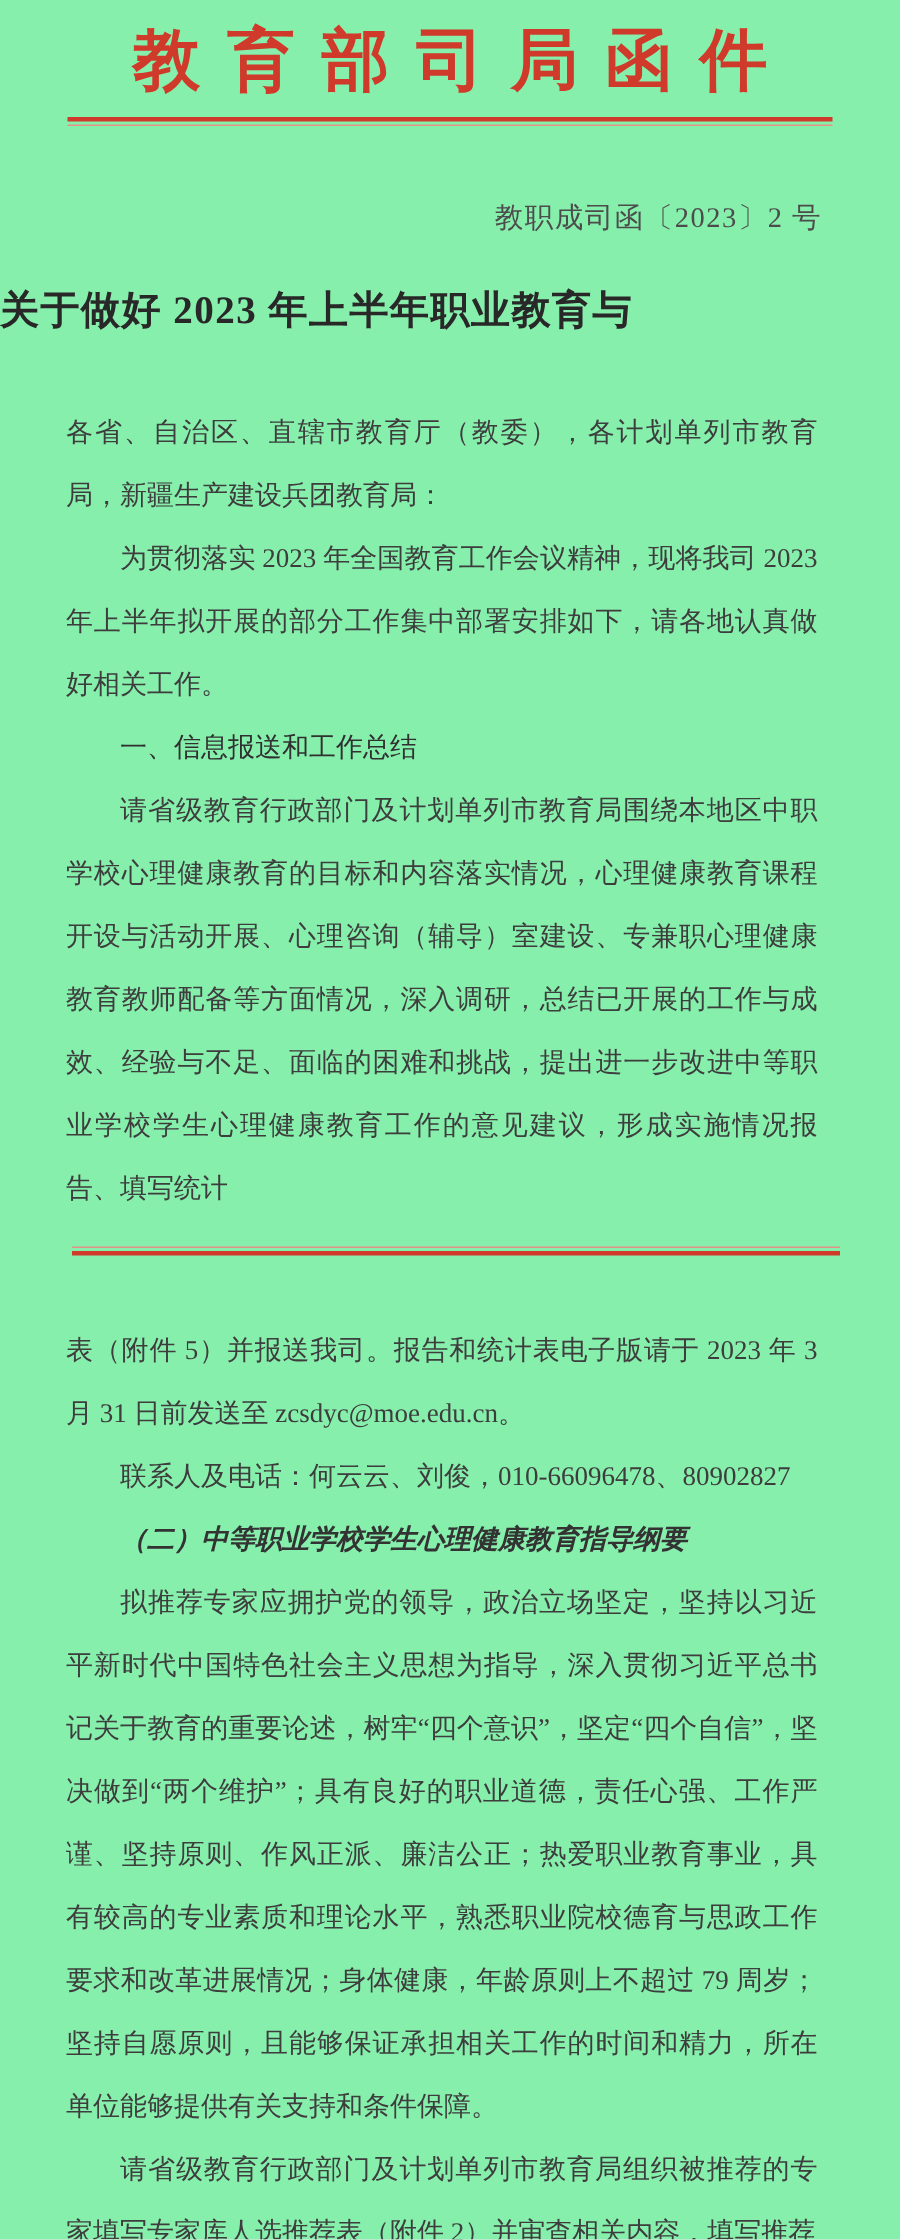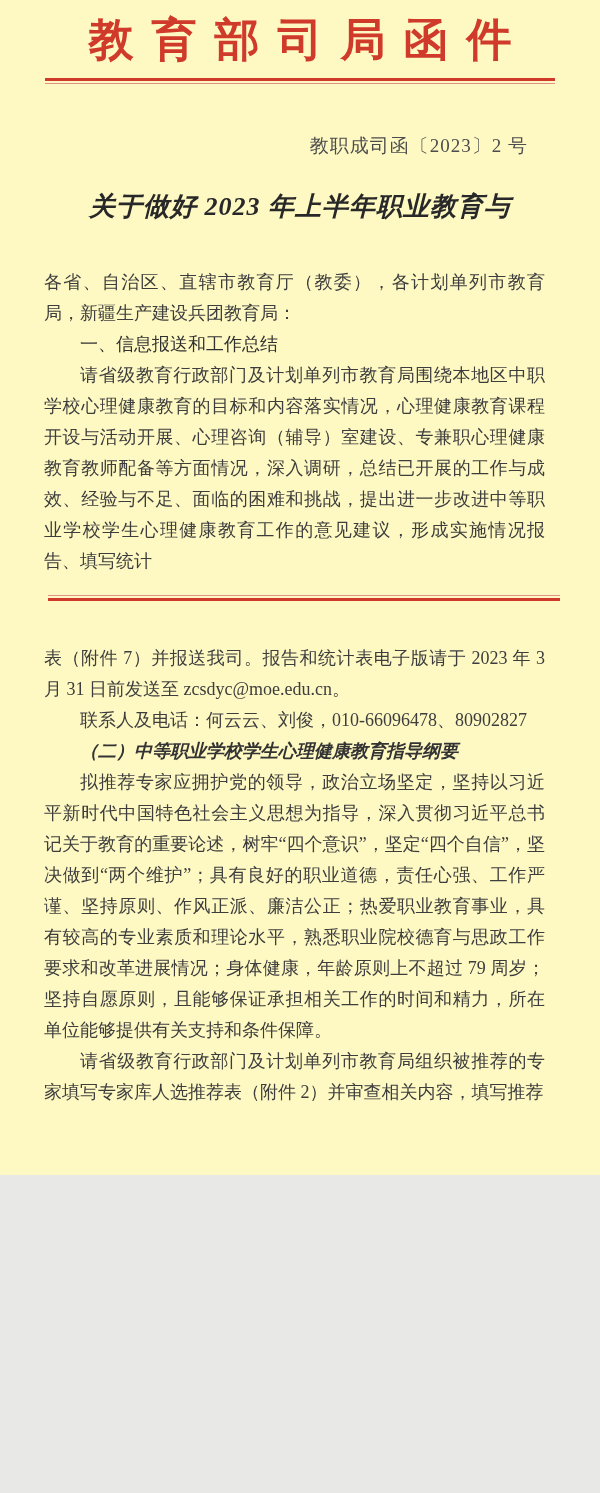--- a/index.html
+++ b/index.html
@@ -1,48 +1,48 @@
 <!DOCTYPE html>
 <html><head>
 <meta charset="utf-8">
 <style>
   html,body { margin:0; padding:0; background:#e8e8e6; }
   .page {
-    width:600px; height:1175px; margin:0 auto; overflow:hidden;
-    background:#fef9c3;
+    width:600px; height:1493px; margin:0 auto; overflow:hidden;
+    background:#86efac;
     font-family:"Liberation Serif", serif;
     color:#3d3d3d;
   }
   
   .masthead {
     margin-top:14px; text-align:center;
     color:#cf3a2a; font-weight:bold;
     font-size:45px; line-height:52px;
     letter-spacing:18px; text-indent:18px;
     white-space:nowrap;
   }
   .masthead-rule { width:510px; margin:12px auto 0 auto; }
   .masthead-rule .thick { height:3px; background:#cf3a2a; }
   .masthead-rule .thin  { height:1px; background:#e29386; margin-top:2px; }
 
   .doc-number {
-    margin-top:50px; text-align:right; padding-right:72px;
+    margin-top:50px; text-align:right; padding-right:52px;
     font-size:19px; line-height:24px; color:#4c4c4c;
     letter-spacing:1px;
   }
 
   .doc-title {
-    margin-top:30px; text-align:center;
+    margin-top:30px; 
     font-weight:bold; font-size:26px; line-height:37px;
-    color:#282828; letter-spacing:1px;font-style:italic;
+    color:#282828; letter-spacing:1px;
   }
 
   .content {
     padding:0 55px 0 44px;
-    font-size:18px; line-height:31px;
+    font-size:18px; line-height:42px;
     text-align:justify; text-align-last:left;margin-top:42px;
   }
   .recipients { margin-top:40px; }
   .para { text-indent:2em; }
   .para.no-indent { text-indent:0; }
   .h-sans {
     font-family:"Liberation Sans", sans-serif;
     font-weight:normal; color:#303030; text-indent:2em;
   }
   .h-kai {
@@ -69,34 +69,35 @@
 
   <div class="doc-number">教职成司函〔2023〕2 号</div>
 
   <div class="doc-title">
     <div>关于做好 2023 年上半年职业教育与</div>
   </div>
 
   <div class="content">
     <div class="para no-indent recipients">各省、自治区、直辖市教育厅（教委），各计划单列市教育局，新疆生产建设兵团教育局：</div>
 
+    <div class="para">为贯彻落实 2023 年全国教育工作会议精神，现将我司 2023 年上半年拟开展的部分工作集中部署安排如下，请各地认真做好相关工作。</div>
 
     <div class="h-sans">一、信息报送和工作总结</div>
 
 
     <div class="para">请省级教育行政部门及计划单列市教育局围绕本地区中职学校心理健康教育的目标和内容落实情况，心理健康教育课程开设与活动开展、心理咨询（辅导）室建设、专兼职心理健康教育教师配备等方面情况，深入调研，总结已开展的工作与成效、经验与不足、面临的困难和挑战，提出进一步改进中等职业学校学生心理健康教育工作的意见建议，形成实施情况报告、填写统计</div>
   </div>
 
   <div class="page-break-rule">
     <div class="thin"></div>
     <div class="thick"></div>
   </div>
 
   <div class="content">
-    <div class="para no-indent">表（附件 7）并报送我司。报告和统计表电子版请于 2023 年 3 月 31 日前发送至 zcsdyc@moe.edu.cn。</div>
+    <div class="para no-indent">表（附件 5）并报送我司。报告和统计表电子版请于 2023 年 3 月 31 日前发送至 zcsdyc@moe.edu.cn。</div>
 
     <div class="para">联系人及电话：何云云、刘俊，010-66096478、80902827</div>
 
     <div class="h-kai">（二）中等职业学校学生心理健康教育指导纲要</div>
 
 
     <div class="para">拟推荐专家应拥护党的领导，政治立场坚定，坚持以习近平新时代中国特色社会主义思想为指导，深入贯彻习近平总书记关于教育的重要论述，树牢“四个意识”，坚定“四个自信”，坚决做到“两个维护”；具有良好的职业道德，责任心强、工作严谨、坚持原则、作风正派、廉洁公正；热爱职业教育事业，具有较高的专业素质和理论水平，熟悉职业院校德育与思政工作要求和改革进展情况；身体健康，年龄原则上不超过 79 周岁；坚持自愿原则，且能够保证承担相关工作的时间和精力，所在单位能够提供有关支持和条件保障。</div>
 
     <div class="para">请省级教育行政部门及计划单列市教育局组织被推荐的专家填写专家库人选推荐表（附件 2）并审查相关内容，填写推荐</div>
   </div>

